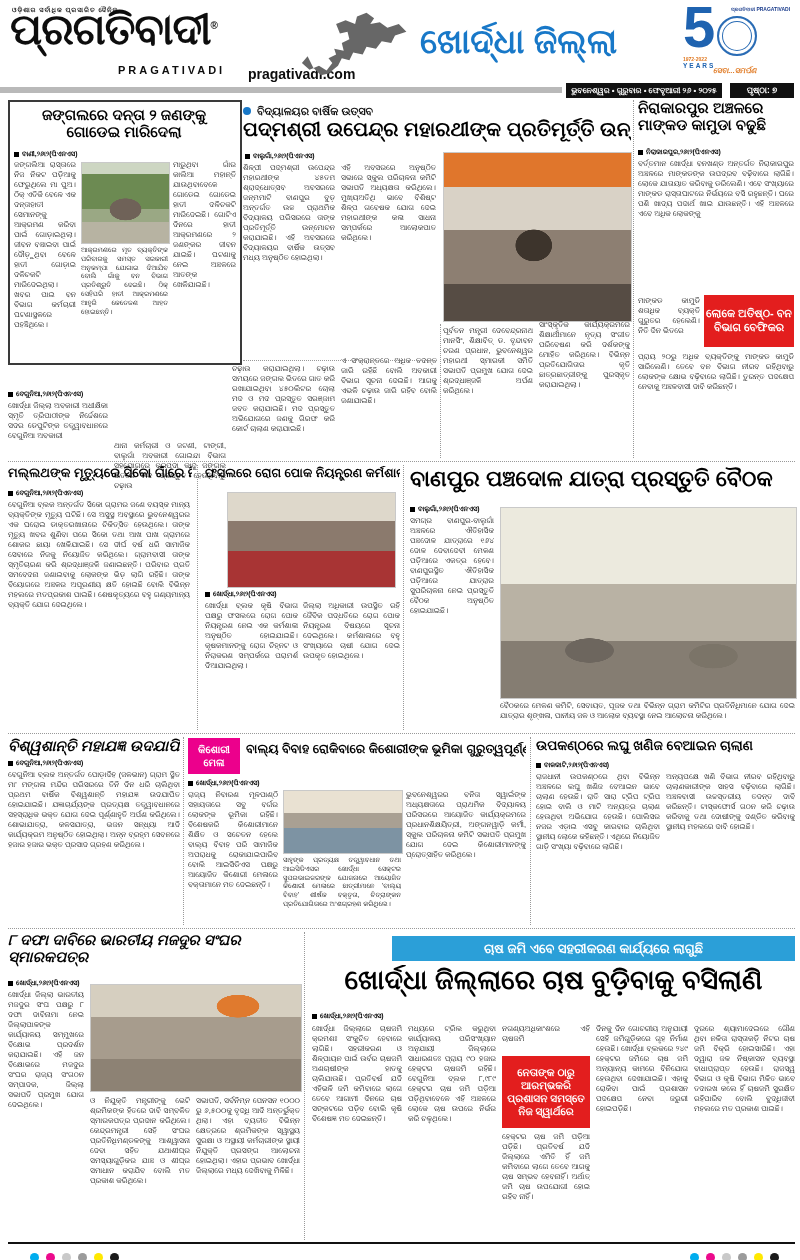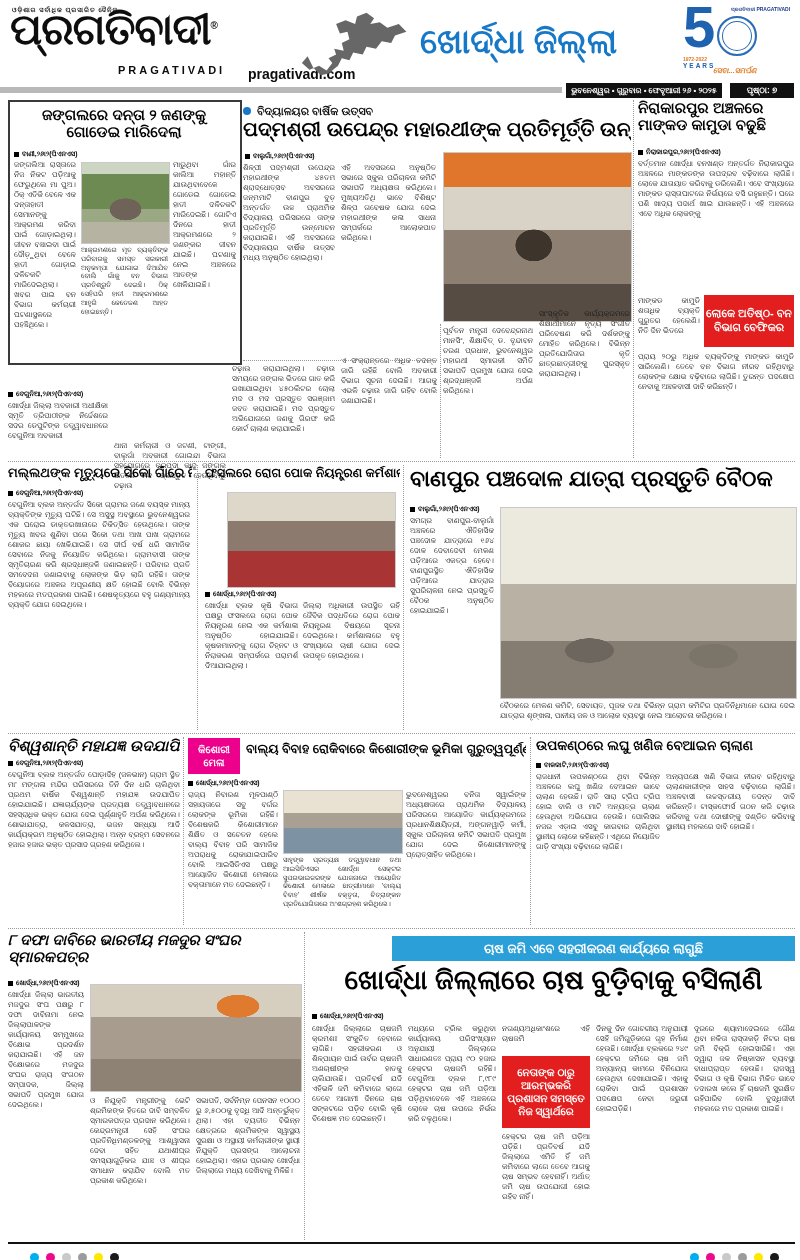--- a/index.html
+++ b/index.html
@@ -88,21 +88,21 @@
 
   <div class="abs" style="left:243px;top:101px;height:14px;">
     <span class="kickbullet"></span><span style="font-size:11px;font-weight:800;">ବିଦ୍ୟାଳୟର ବାର୍ଷିକ ଉତ୍ସବ</span>
   </div>
   <div class="hl abs nw" style="left:243px;top:118px;width:388px;height:30px;font-size:20px;">ପଦ୍ମଶ୍ରୀ ଉପେନ୍ଦ୍ର ମହାରଥୀଙ୍କ ପ୍ରତିମୂର୍ତ୍ତି ଉନ୍ମୋଚନ</div>
   <div class="by" style="left:245px;top:152px;"><span class="bsq"></span><span>ବାଲୁଗାଁ,୨୬ା୨(ପିଏନଏସ)</span></div>
   <div class="bt" style="left:243px;top:163px;width:92px;height:196px;">ଶିଳ୍ପୀ ପଦ୍ମଶ୍ରୀ ଉପେନ୍ଦ୍ର ମହାରଥୀଙ୍କ ୪୫ତମ ଶ୍ରାଦ୍ଧୋତ୍ସବ ଅବସରରେ ଜନ୍ମମାଟି ବାଣପୁର ବୁଡ଼ ଅନ୍ତର୍ଗତ ଉଚ୍ଚ ପ୍ରାଥମିକ ବିଦ୍ୟାଳୟ ପରିସରରେ ତାଙ୍କ ପ୍ରତିମୂର୍ତ୍ତି ଉନ୍ମୋଚନ କରାଯାଇଛି। ଏହି ଅବସରରେ ବିଦ୍ୟାଳୟର ବାର୍ଷିକ ଉତ୍ସବ ମଧ୍ୟ ଅନୁଷ୍ଠିତ ହୋଇଥିଲା।</div>
   <div class="bt" style="left:341px;top:163px;width:95px;height:196px;">ଏହି ଅବସରରେ ଅନୁଷ୍ଠିତ ସଭାରେ ସ୍କୁଲ ପରିଚାଳନା କମିଟି ସଭାପତି ଅଧ୍ୟକ୍ଷତା କରିଥିଲେ। ମୁଖ୍ୟଅତିଥି ଭାବେ ବିଶିଷ୍ଟ ଶିଳ୍ପ ଗବେଷକ ଯୋଗ ଦେଇ ମହାରଥୀଙ୍କ କଳା ସାଧନା ସମ୍ପର୍କରେ ଆଲୋକପାତ କରିଥିଲେ।</div>
   <div class="photo ph-statue" style="left:443px;top:152px;width:187px;height:168px;"></div>
   <div class="bt" style="left:443px;top:326px;width:90px;height:132px;">ପୂର୍ବତନ ମନ୍ତ୍ରୀ ଦେବେନ୍ଦ୍ରନାଥ ମାନସିଂ, ଶିକ୍ଷାବିତ୍ ଡ. ବୃନ୍ଦାବନ ଚରଣ ପ୍ରଧାନ, ଭୁବନେଶ୍ୱର ମହାରଥୀ ସ୍ମାରକୀ ସମିତି ସଭାପତି ପ୍ରମୁଖ ଯୋଗ ଦେଇ ଶ୍ରଦ୍ଧାଞ୍ଜଳି ଅର୍ପଣ କରିଥିଲେ।</div>
-  <div class="bt" style="left:539px;top:309px;width:91px;height:132px;">ସାଂସ୍କୃତିକ କାର୍ଯ୍ୟକ୍ରମରେ ଶିକ୍ଷାର୍ଥୀମାନେ ନୃତ୍ୟ ସଂଗୀତ ପରିବେଷଣ କରି ଦର୍ଶକଙ୍କୁ ମୋହିତ କରିଥିଲେ। ବିଭିନ୍ନ ପ୍ରତିଯୋଗିତାର କୃତି ଛାତ୍ରଛାତ୍ରୀଙ୍କୁ ପୁରସ୍କୃତ କରାଯାଇଥିଲା।</div>
+  <div class="bt" style="left:539px;top:320px;width:91px;height:132px;">ସାଂସ୍କୃତିକ କାର୍ଯ୍ୟକ୍ରମରେ ଶିକ୍ଷାର୍ଥୀମାନେ ନୃତ୍ୟ ସଂଗୀତ ପରିବେଷଣ କରି ଦର୍ଶକଙ୍କୁ ମୋହିତ କରିଥିଲେ। ବିଭିନ୍ନ ପ୍ରତିଯୋଗିତାର କୃତି ଛାତ୍ରଛାତ୍ରୀଙ୍କୁ ପୁରସ୍କୃତ କରାଯାଇଥିଲା।</div>
 
   <div class="vr" style="left:633px;top:100px;height:358px;"></div>
   <div class="hl abs" style="left:638px;top:100px;width:157px;height:44px;font-size:15px;">ନିରାକାରପୁର ଅଞ୍ଚଳରେ ମାଙ୍କଡ କାମୁଡା ବଢୁଛି</div>
   <div class="by" style="left:638px;top:148px;"><span class="bsq"></span><span>ନିରାକାରପୁର,୨୬ା୨(ପିଏନଏସ)</span></div>
   <div class="bt" style="left:638px;top:159px;width:156px;height:134px;">ବର୍ତ୍ତମାନ ଖୋର୍ଦ୍ଧା ବନଖଣ୍ଡ ଅନ୍ତର୍ଗତ ନିରାକାରପୁର ଅଞ୍ଚଳରେ ମାଙ୍କଡଙ୍କ ଉପଦ୍ରବ ବଢ଼ିବାରେ ଲାଗିଛି। ଲୋକେ ଯାତାୟାତ କରିବାକୁ ଡରିଲେଣି। ଏବେ ସଂଖ୍ୟାରେ ମାଙ୍କଡ ରାସ୍ତାଘାଟରେ ନିର୍ଭୟରେ ବସି ରହୁଛନ୍ତି। ଘରେ ପଶି ଖାଦ୍ୟ ପଦାର୍ଥ ଖାଇ ଯାଉଛନ୍ତି। ଏହି ଅଞ୍ଚଳରେ ଏବେ ଅଧିକ ଲୋକଙ୍କୁ</div>
   <div class="bt" style="left:638px;top:296px;width:62px;height:50px;">ମାଙ୍କଡ କାମୁଡି ଶତାଧିକ ବ୍ୟକ୍ତି ଗୁରୁତର ହେଲେଣି। ନିତି ଦିନ ଭିତରେ</div>
   <div class="redbox" style="left:704px;top:295px;width:90px;height:52px;font-size:11px;">ଲୋକେ ଅତିଷ୍ଠ- ବନ ବିଭାଗ ବେଫିକର</div>
   <div class="bt" style="left:638px;top:352px;width:156px;height:104px;">ପ୍ରାୟ ୨୦ରୁ ଅଧିକ ବ୍ୟକ୍ତିଙ୍କୁ ମାଙ୍କଡ କାମୁଡି ସାରିଲେଣି। ତେବେ ବନ ବିଭାଗ ନୀରବ ରହିଥିବାରୁ ଲୋକଙ୍କ କ୍ଷୋଭ ବଢ଼ିବାରେ ଲାଗିଛି। ତୁରନ୍ତ ପଦକ୍ଷେପ ନେବାକୁ ଅଞ୍ଚଳବାସୀ ଦାବି କରିଛନ୍ତି।</div>
 
   <div class="by" style="left:8px;top:390px;"><span class="bsq"></span><span>ବେଗୁନିଆ,୨୬ା୨(ପିଏନଏସ)</span></div>

